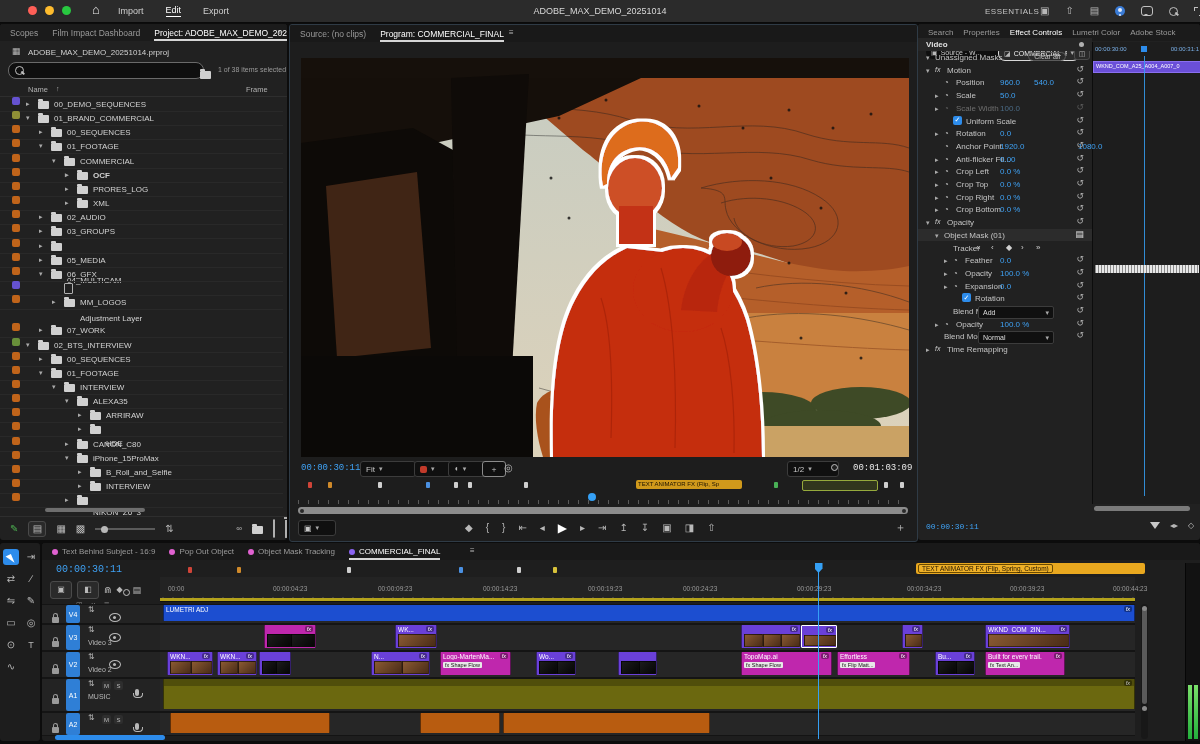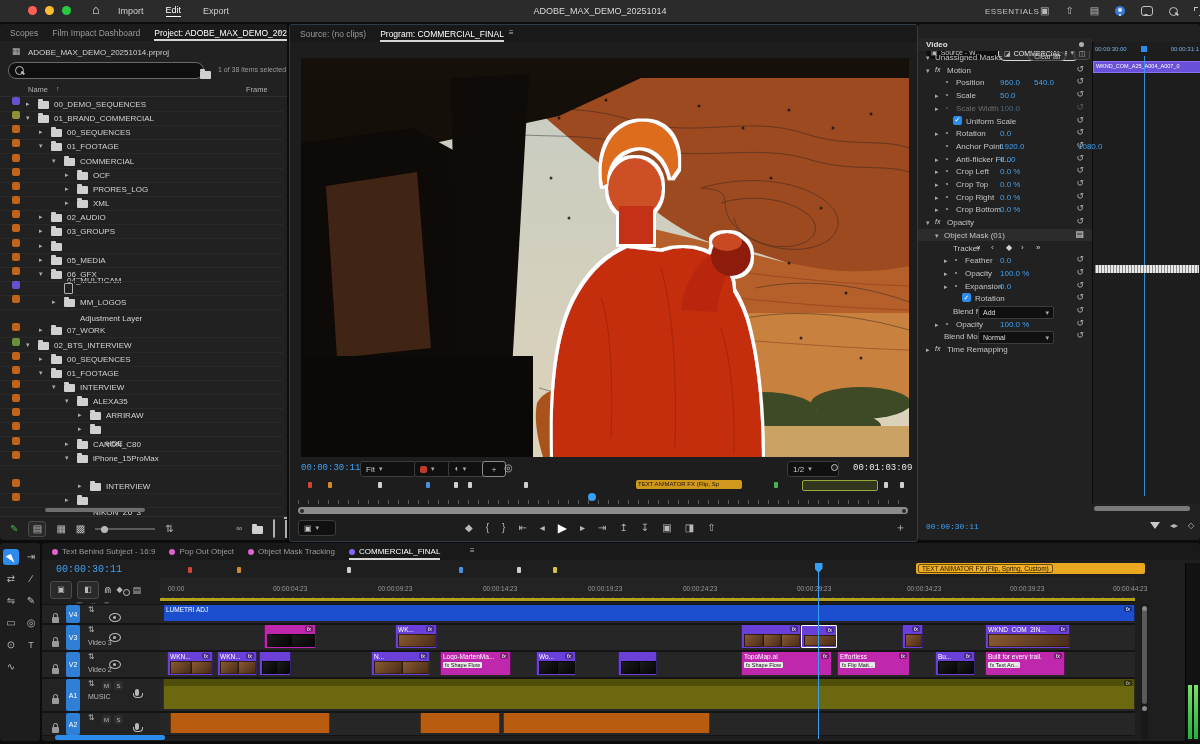--- a/index.html
+++ b/index.html
@@ -124,21 +124,21 @@
       <span class="abs" style="left:28px;top:3px;font-size:7.5px;color:#b0b0b0;">Name</span>
       <span class="abs arr" style="left:56px;top:3px;">↑</span>
       <span class="abs" style="left:246px;top:3px;font-size:7.5px;color:#b0b0b0;">Frame</span>
     </div>
     <div class="abs" id="bin-tree" style="left:0;top:73px;width:287px;height:410px;">
         <div class="treerow" style="top: 0px;"><span class="chip" style="background: rgb(101, 82, 208);"></span><span class="arr abs" style="left: 26px; top: 3px;">▸</span><span class="folder abs" style="left: 38px; top: 4px;"></span><span class="abs" style="left: 54px; top: 3px;">00_DEMO_SEQUENCES</span></div>
         <div class="treerow" style="top: 14.15px;"><span class="chip" style="background: rgb(143, 143, 54);"></span><span class="arr abs" style="left: 26px; top: 3px;">▾</span><span class="folder abs" style="left: 38px; top: 4px;"></span><span class="abs" style="left: 54px; top: 3px;">01_BRAND_COMMERCIAL</span></div>
         <div class="treerow" style="top: 28.3px;"><span class="chip" style="background: rgb(192, 100, 26);"></span><span class="arr abs" style="left: 39px; top: 3px;">▸</span><span class="folder abs" style="left: 51px; top: 4px;"></span><span class="abs" style="left: 67px; top: 3px;">00_SEQUENCES</span></div>
         <div class="treerow" style="top: 42.45px;"><span class="chip" style="background: rgb(192, 100, 26);"></span><span class="arr abs" style="left: 39px; top: 3px;">▾</span><span class="folder abs" style="left: 51px; top: 4px;"></span><span class="abs" style="left: 67px; top: 3px;">01_FOOTAGE</span></div>
         <div class="treerow" style="top: 56.6px;"><span class="chip" style="background: rgb(192, 100, 26);"></span><span class="arr abs" style="left: 52px; top: 3px;">▾</span><span class="folder abs" style="left: 64px; top: 4px;"></span><span class="abs" style="left: 80px; top: 3px;">COMMERCIAL</span></div>
-        <div class="treerow" style="top: 70.75px;"><span class="chip" style="background: rgb(192, 100, 26);"></span><span class="arr abs" style="left: 65px; top: 3px;">▸</span><span class="folder abs" style="left: 77px; top: 4px;"></span><span class="abs" style="left: 93px; top: 3px;">OCF</span></div>
+        <div class="treerow" style="top: 70.75px; font-weight: bold;"><span class="chip" style="background: rgb(192, 100, 26);"></span><span class="arr abs" style="left: 65px; top: 3px;">▸</span><span class="folder abs" style="left: 77px; top: 4px;"></span><span class="abs" style="left: 93px; top: 3px;">OCF</span></div>
         <div class="treerow" style="top: 84.9px;"><span class="chip" style="background: rgb(192, 100, 26);"></span><span class="arr abs" style="left: 65px; top: 3px;">▸</span><span class="folder abs" style="left: 77px; top: 4px;"></span><span class="abs" style="left: 93px; top: 3px;">PRORES_LOG</span></div>
         <div class="treerow" style="top: 99.05px;"><span class="chip" style="background: rgb(192, 100, 26);"></span><span class="arr abs" style="left: 65px; top: 3px;">▸</span><span class="folder abs" style="left: 77px; top: 4px;"></span><span class="abs" style="left: 93px; top: 3px;">XML</span></div>
         <div class="treerow" style="top: 113.2px;"><span class="chip" style="background: rgb(192, 100, 26);"></span><span class="arr abs" style="left: 39px; top: 3px;">▸</span><span class="folder abs" style="left: 51px; top: 4px;"></span><span class="abs" style="left: 67px; top: 3px;">02_AUDIO</span></div>
         <div class="treerow" style="top: 127.35px;"><span class="chip" style="background: rgb(192, 100, 26);"></span><span class="arr abs" style="left: 39px; top: 3px;">▸</span><span class="folder abs" style="left: 51px; top: 4px;"></span><span class="abs" style="left: 67px; top: 3px;">03_GROUPS</span></div>
         <div class="treerow" style="top: 141.5px;"><span class="chip" style="background: rgb(192, 100, 26);"></span><span class="arr abs" style="left: 39px; top: 3px;">▸</span><span class="folder abs" style="left: 51px; top: 4px;"></span><span class="abs" style="left: 67px; top: 3px; margin-top: 34px;">04_MULTICAM</span></div>
         <div class="treerow" style="top: 155.65px;"><span class="chip" style="background: rgb(192, 100, 26);"></span><span class="arr abs" style="left: 39px; top: 3px;">▸</span><span class="folder abs" style="left: 51px; top: 4px;"></span><span class="abs" style="left: 67px; top: 3px;">05_MEDIA</span></div>
         <div class="treerow" style="top: 169.8px;"><span class="chip" style="background: rgb(192, 100, 26);"></span><span class="arr abs" style="left: 39px; top: 3px;">▾</span><span class="folder abs" style="left: 51px; top: 4px;"></span><span class="abs" style="left: 67px; top: 3px;">06_GFX</span></div>
         <div class="treerow" style="top: 183.95px;">
           <span class="chip" style="background: rgb(101, 82, 208);"></span>
           <span class="cssicon-page abs" style="left: 64px; top: 2px; width: 7px; height: 9px;"></span>
@@ -148,20 +148,21 @@
         <div class="treerow" style="top: 226.4px;"><span class="chip" style="background: rgb(192, 100, 26);"></span><span class="arr abs" style="left: 39px; top: 3px;">▸</span><span class="folder abs" style="left: 51px; top: 4px;"></span><span class="abs" style="left: 67px; top: 3px;">07_WORK</span></div>
         <div class="treerow" style="top: 240.55px;"><span class="chip" style="background: rgb(105, 144, 58);"></span><span class="arr abs" style="left: 26px; top: 3px;">▾</span><span class="folder abs" style="left: 38px; top: 4px;"></span><span class="abs" style="left: 54px; top: 3px;">02_BTS_INTERVIEW</span></div>
         <div class="treerow" style="top: 254.7px;"><span class="chip" style="background: rgb(192, 100, 26);"></span><span class="arr abs" style="left: 39px; top: 3px;">▸</span><span class="folder abs" style="left: 51px; top: 4px;"></span><span class="abs" style="left: 67px; top: 3px;">00_SEQUENCES</span></div>
         <div class="treerow" style="top: 268.85px;"><span class="chip" style="background: rgb(192, 100, 26);"></span><span class="arr abs" style="left: 39px; top: 3px;">▾</span><span class="folder abs" style="left: 51px; top: 4px;"></span><span class="abs" style="left: 67px; top: 3px;">01_FOOTAGE</span></div>
         <div class="treerow" style="top: 283px;"><span class="chip" style="background: rgb(192, 100, 26);"></span><span class="arr abs" style="left: 52px; top: 3px;">▾</span><span class="folder abs" style="left: 64px; top: 4px;"></span><span class="abs" style="left: 80px; top: 3px;">INTERVIEW</span></div>
         <div class="treerow" style="top: 297.15px;"><span class="chip" style="background: rgb(192, 100, 26);"></span><span class="arr abs" style="left: 65px; top: 3px;">▾</span><span class="folder abs" style="left: 77px; top: 4px;"></span><span class="abs" style="left: 93px; top: 3px;">ALEXA35</span></div>
         <div class="treerow" style="top: 311.3px;"><span class="chip" style="background: rgb(192, 100, 26);"></span><span class="arr abs" style="left: 78px; top: 3px;">▸</span><span class="folder abs" style="left: 90px; top: 4px;"></span><span class="abs" style="left: 106px; top: 3px;">ARRIRAW</span></div>
         <div class="treerow" style="top: 325.45px;"><span class="chip" style="background: rgb(192, 100, 26);"></span><span class="arr abs" style="left: 78px; top: 3px;">▸</span><span class="folder abs" style="left: 90px; top: 4px;"></span><span class="abs" style="left: 106px; top: 17px;">HDE</span></div>
         <div class="treerow" style="top: 339.6px;"><span class="chip" style="background: rgb(192, 100, 26);"></span><span class="arr abs" style="left: 65px; top: 3px;">▸</span><span class="folder abs" style="left: 77px; top: 4px;"></span><span class="abs" style="left: 93px; top: 3px;">CANON_C80</span></div>
         <div class="treerow" style="top: 353.75px;"><span class="chip" style="background: rgb(192, 100, 26);"></span><span class="arr abs" style="left: 65px; top: 3px;">▾</span><span class="folder abs" style="left: 77px; top: 4px;"></span><span class="abs" style="left: 93px; top: 3px;">iPhone_15ProMax</span></div>
+        <div class="treerow" style="top: 367.9px;"><span class="chip" style="background: rgb(192, 100, 26);"></span><span class="arr abs" style="left: 78px; top: 3px;">▸</span><span class="folder abs" style="left: 90px; top: 4px;"></span><span class="abs" style="left: 106px; top: 3px;">B_Roll_and_Selfie</span></div>
         <div class="treerow" style="top: 382.05px;"><span class="chip" style="background: rgb(192, 100, 26);"></span><span class="arr abs" style="left: 78px; top: 3px;">▸</span><span class="folder abs" style="left: 90px; top: 4px;"></span><span class="abs" style="left: 106px; top: 3px;">INTERVIEW</span></div>
         <div class="treerow" style="top: 396.2px;"><span class="chip" style="background: rgb(192, 100, 26);"></span><span class="arr abs" style="left: 65px; top: 3px;">▸</span><span class="folder abs" style="left: 77px; top: 4px;"></span><span class="abs" style="left: 93px; top: 15px;">NIKON_Z6_3</span></div>
       </div>
     <div class="abs scrollbar" style="left:45px;top:484px;width:100px;height:4px;background:#6e6e6e;"></div>
     <div class="abs" style="left:0;top:492px;width:287px;height:24px;border-top:1px solid #2e2e2e;display:flex;align-items:center;gap:10px;padding-left:10px;">
       <span class="ic" style="color:#4caf50;font-size:10px;">✎</span>
       <span class="ic boxed" style="width:16px;height:14px;">▤</span>
       <span class="ic">▦</span>
       <span class="ic">▩</span>
       <span style="display:inline-block;width:60px;height:2px;background:#5a5a5a;position:relative;">
@@ -343,20 +344,37 @@
         <span class="ic" style="font-size: 10px;">↥</span>
         <span class="ic" style="font-size: 10px;">↧</span>
         <span class="ic" style="font-size: 10px;">▣</span>
         <span class="ic" style="font-size: 10px;">◨</span>
         <span class="ic" style="font-size: 10px;">⇧</span>
       </div>
     <div class="abs ic" style="left:605px;top:497px;font-size:11px;">＋</div>
   </div>
 
   <div class="panel" id="effects-panel" style="left:918px;top:24px;width:282px;height:516px;">
+    <div class="tabrow" id="effects-tabs" style="gap:10px;font-size:8px;">
+        <span class="tab">
+          <span>Search</span>
+        </span>
+        <span class="tab">
+          <span>Properties</span>
+        </span>
+        <span class="tab active">
+          <span>Effect Controls</span>
+        </span>
+        <span class="tab">
+          <span>Lumetri Color</span>
+        </span>
+        <span class="tab">
+          <span>Adobe Stock</span>
+        </span>
+      </div>
 
     <div class="abs" style="left:8px;top:21px;width:64px;height:14px;background:#0f0f0f;border-radius:7px;display:flex;align-items:center;gap:3px;padding:0 5px;">
       <span class="ic" style="font-size:7px;">▣</span>
       <span style="font-size:7px;color:#c8c8c8;white-space:nowrap;overflow:hidden;">Source - W...</span>
     </div>
     <div class="abs" style="left:80px;top:21px;width:70px;height:14px;background:#2a2a2a;border:1px solid #d8d8d8;border-radius:7px;display:flex;align-items:center;gap:3px;padding:0 5px;">
       <span class="ic" style="font-size:7px;">◪</span>
       <span style="font-size:7px;color:#eee;white-space:nowrap;overflow:hidden;">COMMERCIAL_F...</span>
       <span class="arr">▾</span>
     </div>

